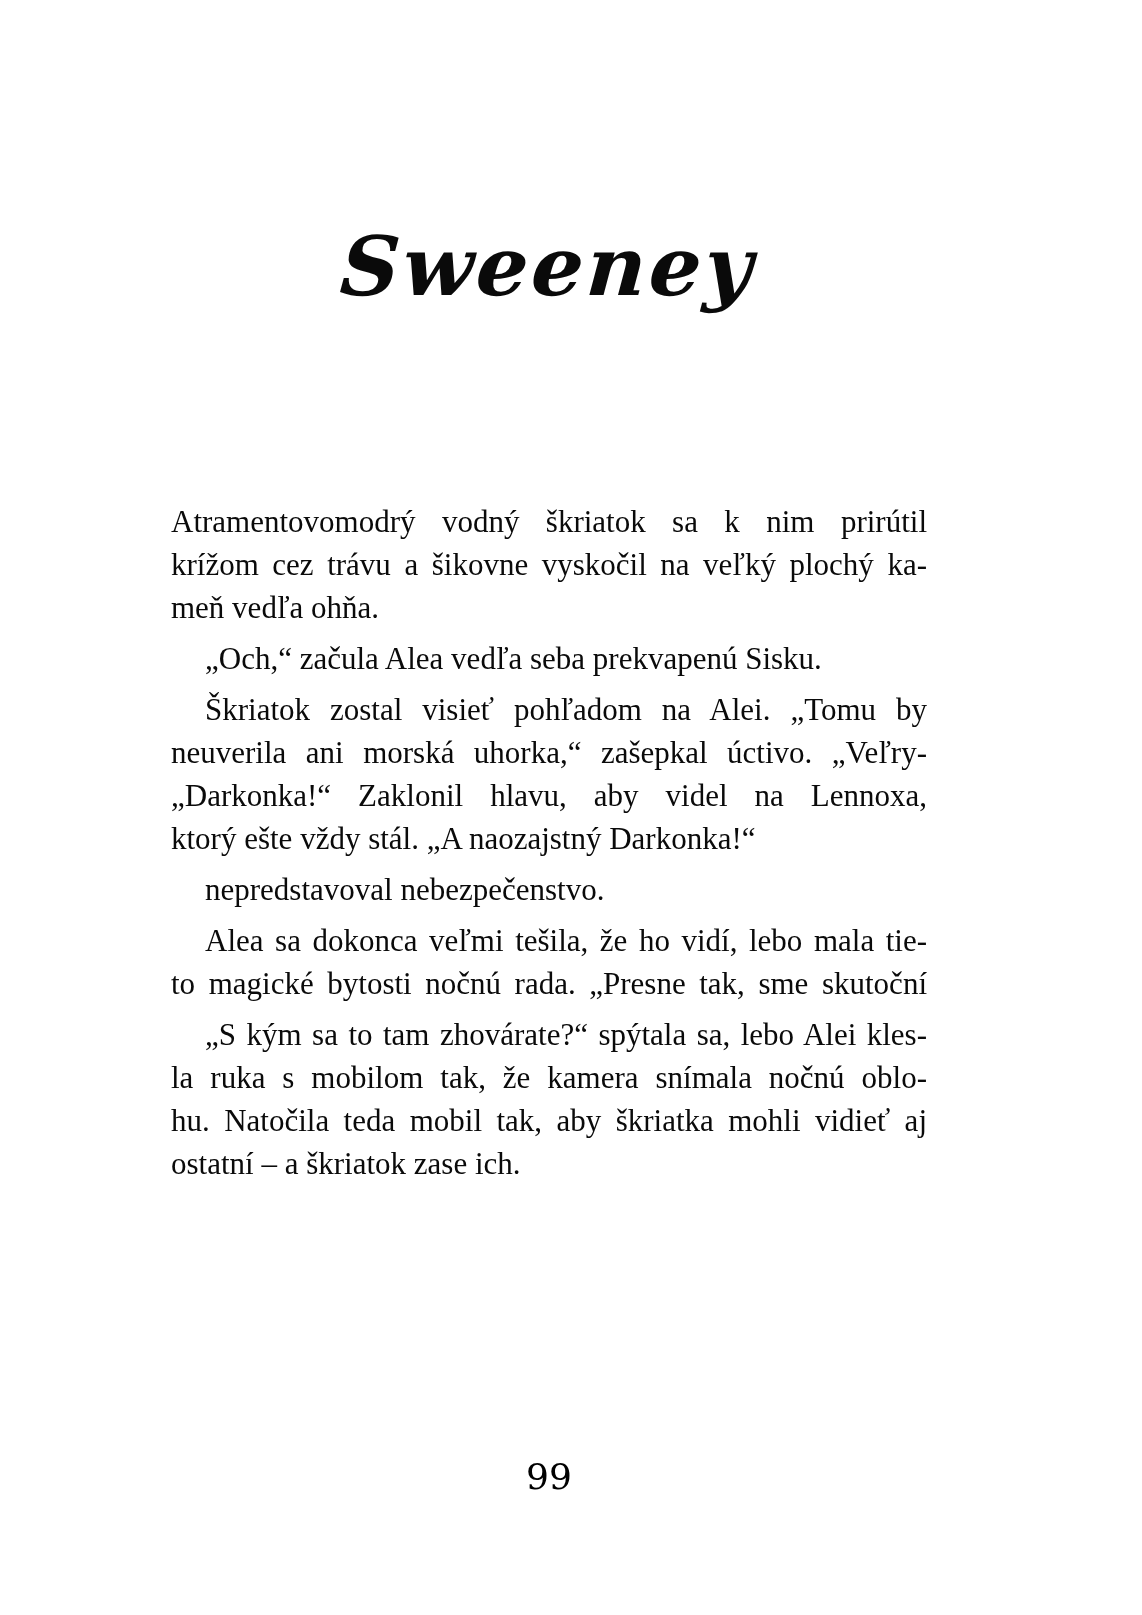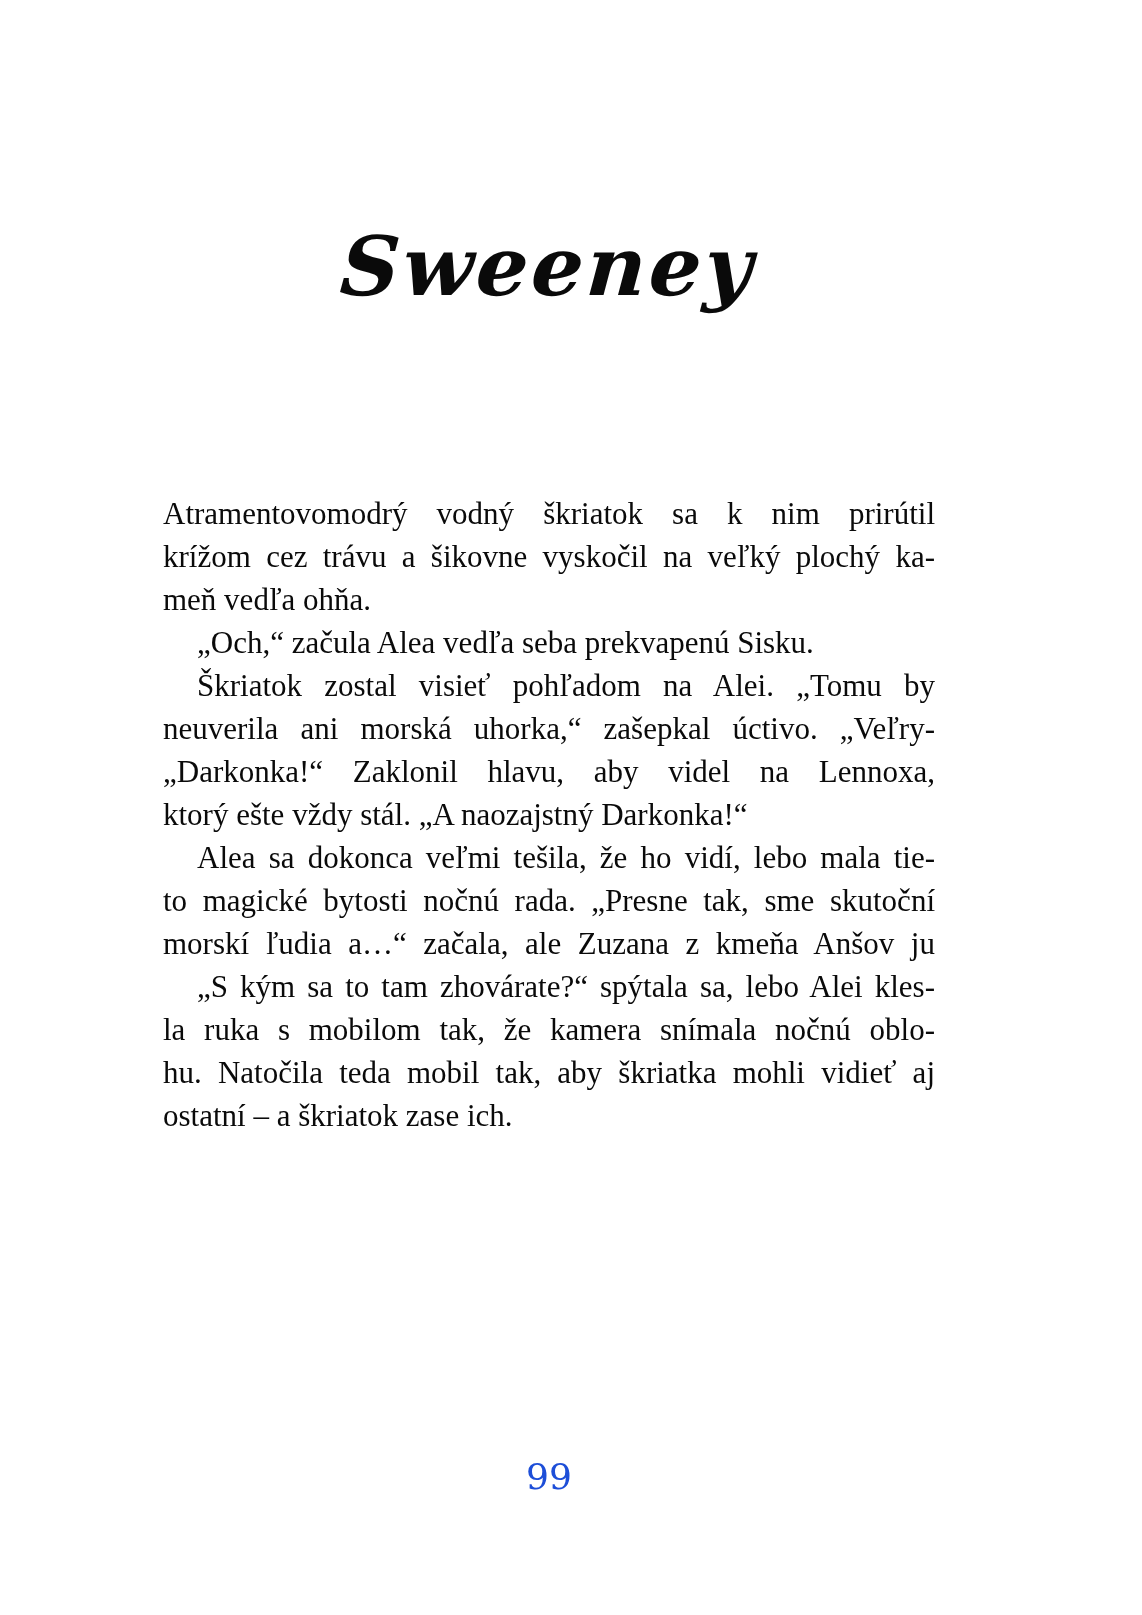--- a/index.html
+++ b/index.html
@@ -34,21 +34,21 @@
     position: absolute;
     top: 492px;
     left: 163px;
     width: 772px;
     font-family: "Liberation Serif", serif;
     font-size: 31px;
     line-height: 43px;
     color: #0a0a0a;
   }
   .paragraph {
-    margin: 0;
+    margin: 8px;
   }
   .line {
     text-align: justify;
     text-align-last: justify;
     white-space: normal;
   }
   .line.last {
     text-align: center;
     text-align-last: left;
   }
@@ -57,21 +57,21 @@
   }
   .page-number {
     position: absolute;
     top: 1456px;
     left: 163px;
     width: 772px;
     text-align: center;
     font-family: "DejaVu Serif", serif;
     font-size: 36px;
     font-weight: 500;
-    color: #1d4ed8;
+    color: #000000;
   }
 </style>
 </head>
 <body>
 
 <div class="page">
   <h1 class="chapter-title">Sweeney</h1>
 
   <div class="body-text">
       <div class="paragraph">
@@ -82,25 +82,25 @@
       <div class="paragraph indent">
         <div class="line last">„Och,“ začula Alea vedľa seba prekvapenú Sisku.</div>
       </div>
       <div class="paragraph indent">
         <div class="line">Škriatok zostal visieť pohľadom na Alei. „Tomu by</div>
         <div class="line">neuverila ani morská uhorka,“ zašepkal úctivo. „Veľry-</div>
         <div class="line">„Darkonka!“ Zaklonil hlavu, aby videl na Lennoxa,</div>
         <div class="line last">ktorý ešte vždy stál. „A naozajstný Darkonka!“</div>
       </div>
       <div class="paragraph indent">
+        <div class="line last">nepredstavoval nebezpečenstvo.</div>
       </div>
       <div class="paragraph indent">
         <div class="line">Alea sa dokonca veľmi tešila, že ho vidí, lebo mala tie-</div>
         <div class="line">to magické bytosti nočnú rada. „Presne tak, sme skutoční</div>
-        <div class="line">morskí ľudia a…“ začala, ale Zuzana z kmeňa Anšov ju</div>
       </div>
       <div class="paragraph indent">
         <div class="line">„S kým sa to tam zhovárate?“ spýtala sa, lebo Alei kles-</div>
         <div class="line">la ruka s mobilom tak, že kamera snímala nočnú oblo-</div>
         <div class="line">hu. Natočila teda mobil tak, aby škriatka mohli vidieť aj</div>
         <div class="line last">ostatní – a škriatok zase ich.</div>
       </div>
     </div>
 
   <div class="page-number">99</div>

